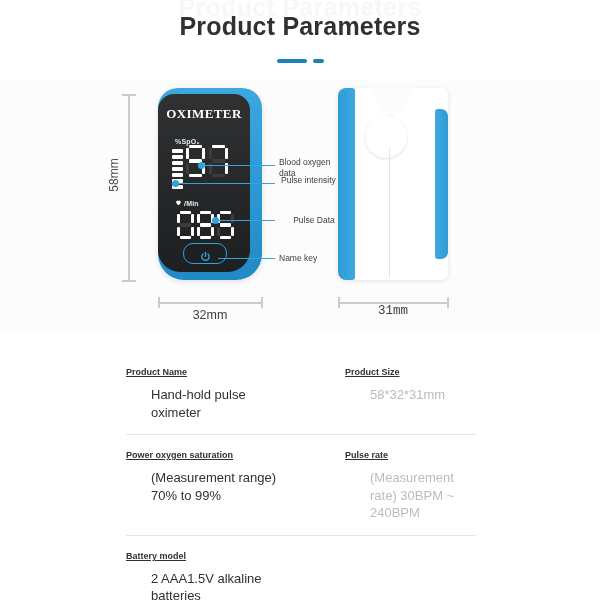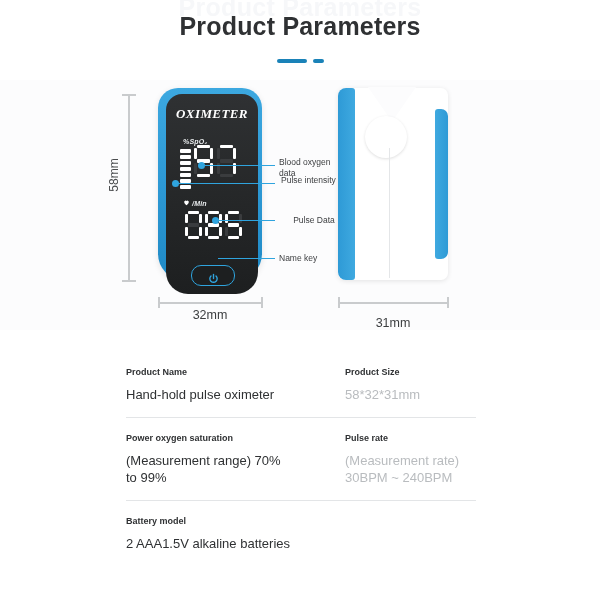--- a/index.html
+++ b/index.html
@@ -107,28 +107,27 @@
     left: 158px;
     top: 8px;
     width: 104px;
     height: 192px;
     border-radius: 20px 20px 26px 26px;
     background: linear-gradient(180deg, #3ca8e0 0%, #2e9ad6 45%, #1f8ac6 100%);
     box-shadow: 0 2px 6px rgba(0,0,0,0.10);
   }
   .device-face {
     position: absolute;
-    left: 8px;
+    left: 0;
     top: 6px;
     width: 92px;
-    height: 200px;
+    height: 178px;
     border-radius: 16px 16px 22px 22px;
     background: linear-gradient(180deg, #2f3133 0%, #252728 55%, #1d1f20 100%);
     overflow: hidden;
-    font-style: italic;
   }
   .brand {
     position: absolute;
     top: 12px;
     left: 0;
     width: 92px;
     text-align: center;
     font-family: "Liberation Serif", serif;
     font-weight: bold;
     font-size: 13px;
@@ -371,25 +370,27 @@
     padding-right: 10px;
     box-sizing: border-box;
   }
   .spec-col.right { padding-left: 44px; }
   .spec-key {
     font-size: 9px;
     font-weight: bold;
     color: #2f3133;
     line-height: 1.45;
     margin-bottom: 7px;
+    text-decoration: underline;
   }
   .spec-val {
     font-size: 13px;
     color: #2f3133;
     line-height: 1.35;
+    margin-left: 25px;
   }
   .spec-val.muted { color: #b9bcbf; }
 </style>
 </head>
 <body>
 
 <div class="ghost-title">Product Parameters</div>
 <div class="page-title">Product Parameters</div>
 
 <div class="divider-row">
@@ -521,21 +522,21 @@
   </div>
 
   <div class="dim-h" style="left:158px; top:222px; width:104px;"></div>
   <div class="dim-h-cap" style="left:158px; top:217px;"></div>
   <div class="dim-h-cap" style="left:261px; top:217px;"></div>
   <div class="dim-h-label" style="left:158px; top:228px; width:104px;">32mm</div>
 
   <div class="dim-h" style="left:338px; top:222px; width:110px;"></div>
   <div class="dim-h-cap" style="left:338px; top:217px;"></div>
   <div class="dim-h-cap" style="left:447px; top:217px;"></div>
-  <div class="dim-h-label" style="left:338px; top:236px; width:110px;">31mm</div>
+  <div class="dim-h-label" style="left:338px; top:224px; width:110px;font-family:Liberation Mono, monospace;">31mm</div>
 </div>
 
 <div class="spec-table">
 
   <div class="spec-row">
     <div class="spec-col">
       <div class="spec-key">Product Name</div>
       <div class="spec-val">Hand-hold pulse oximeter</div>
     </div>
     <div class="spec-col right">

